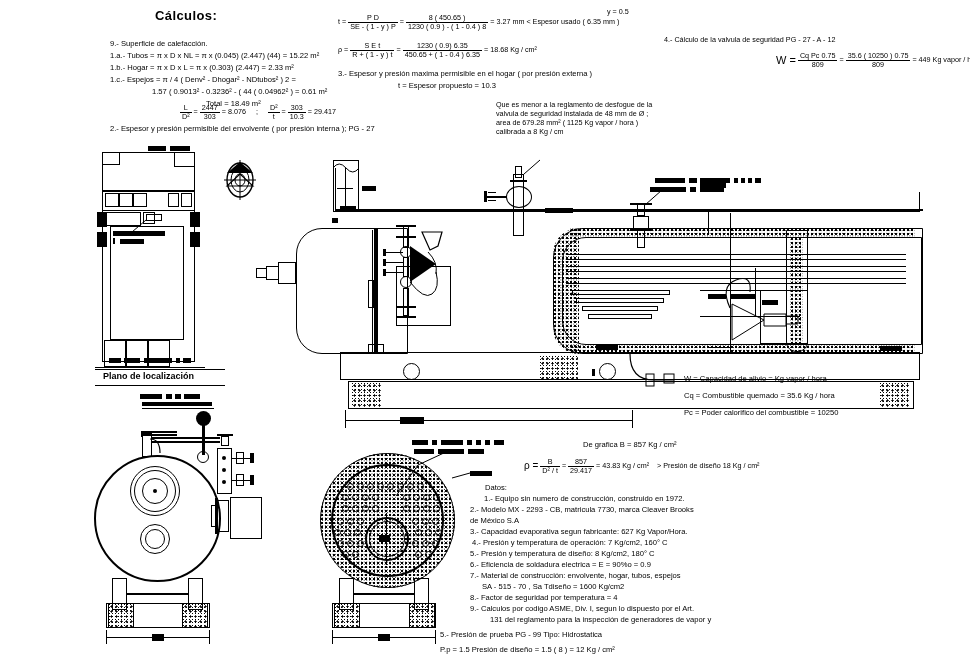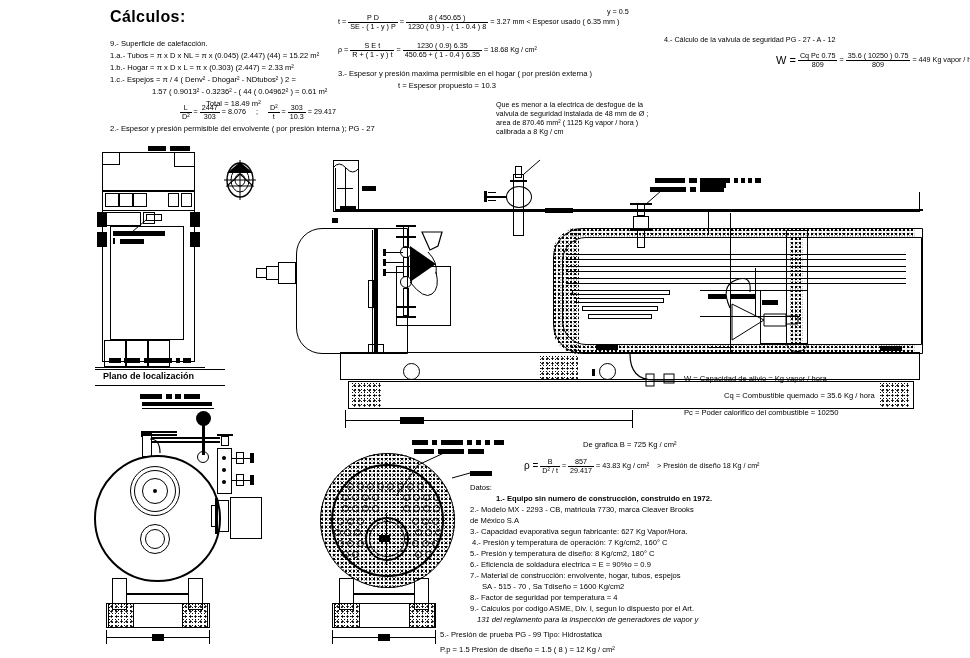--- a/index.html
+++ b/index.html
@@ -2,21 +2,21 @@
 <html><head>
 <meta charset="utf-8">
 <style>
   html,body{margin:0;padding:0;background:#fff;}
   body{width:970px;height:658px;position:relative;overflow:hidden;
        font-family:"Liberation Sans","DejaVu Sans",sans-serif;color:#000;}
   .t{position:absolute;white-space:nowrap;line-height:1.18;}
   .s7{font-size:7.2px;}
   .s75{font-size:7.6px;}
   .s9{font-size:9px;}
-  .title{font-size:16px;letter-spacing:.4px;}
+  .title{font-size:13px;letter-spacing:.4px;margin-left:45px;}
   .b{font-weight:bold;}
   
   .frac{display:inline-block;text-align:center;vertical-align:middle;line-height:1.05;}
   .frac .num{display:block;padding:0 2px;}
   .frac .den{display:block;border-top:1px solid #000;padding:0 2px;}
   .inl{display:inline-block;vertical-align:middle;}
   
   .ln{position:absolute;background:#000;}
   .bx{position:absolute;border:1px solid #000;box-sizing:border-box;}
   .cir{position:absolute;border:1px solid #000;border-radius:50%;box-sizing:border-box;}
@@ -117,60 +117,60 @@
   </span>
   <span class="inl">=</span>
   <span class="frac">
     <span class="num">303</span>
     <span class="den">10.3</span>
   </span>
   <span class="inl">=</span>
   <span class="inl">29.417</span>
 </div>
 
-<div class="t s7" style="left:496px;top:101px;">Que es menor a la electrica de desfogue de la</div>
+<div class="t s7" style="left:496px;top:101px;">Que es menor a la reglamento de desfogue de la</div>
 <div class="t s7" style="left:496px;top:110px;">valvula de seguridad instalada de 48 mm de Ø ;</div>
-<div class="t s7" style="left:496px;top:119px;">area de 870.46 mm²  ( 1125 Kg vapor / hora )</div>
+<div class="t s7" style="left:496px;top:119px;">area de 679.28 mm²  ( 1125 Kg vapor / hora )</div>
 <div class="t s7" style="left:496px;top:128px;">calibrada a 8 Kg / cm</div>
 
 <div class="t s75" style="left:684px;top:375px;">W = Capacidad de alivio = Kg vapor / hora</div>
-<div class="t s75" style="left:724px;top:392px;">Cq = Combustible quemado = 35.6 Kg / hora</div>
+<div class="t s75" style="left:684px;top:392px;">Cq = Combustible quemado = 35.6 Kg / hora</div>
 <div class="t s75" style="left:684px;top:409px;">Pc = Poder calorifico del combustible = 10250</div>
 
-<div class="t s75" style="left:583px;top:441px;">De grafica B = 725 Kg / cm²</div>
+<div class="t s75" style="left:583px;top:441px;">De grafica B = 857 Kg / cm²</div>
 
 <div class="t s7" style="left:524px;top:458px;">
   <span class="inl" style="font-size:10px;">ρ =</span>
   <span class="frac">
     <span class="num">B</span>
     <span class="den">D² / t</span>
   </span>
   <span class="inl">=</span>
   <span class="frac">
     <span class="num">857</span>
     <span class="den">29.417</span>
   </span>
   <span class="inl">=</span>
   <span class="inl">43.83 Kg / cm²</span>
   <span class="inl" style="padding-left:6px">&gt; Presión de diseño 18 Kg / cm²</span>
 </div>
 
-<div class="t s75" style="left:470px;top:484px;">Datos:</div>
-<div class="t s75" style="left:496px;top:495px;font-weight:bold;">1.- Equipo sin numero de construcción, construido en 1972.</div>
+<div class="t s75" style="left:485px;top:484px;">Datos:</div>
+<div class="t s75" style="left:484px;top:495px;">1.- Equipo sin numero de construcción, construido en 1972.</div>
 <div class="t s75" style="left:470px;top:506px;">2.- Modelo MX - 2293 - CB, matricula 7730, marca Cleaver Brooks</div>
 <div class="t s75" style="left:470px;top:517px;">de México S.A</div>
 <div class="t s75" style="left:470px;top:528px;">3.- Capacidad evaporativa segun fabricante: 627 Kg Vapor/Hora.</div>
 <div class="t s75" style="left:472px;top:539px;">4.- Presión y temperatura de operación: 7 Kg/cm2, 160° C</div>
 <div class="t s75" style="left:470px;top:550px;">5.- Presión y temperatura de diseño: 8 Kg/cm2, 180° C</div>
 <div class="t s75" style="left:470px;top:561px;">6.- Eficiencia de soldadura electrica = E = 90%o = 0.9</div>
 <div class="t s75" style="left:470px;top:572px;">7.- Material de construcción: envolvente, hogar, tubos, espejos</div>
 <div class="t s75" style="left:482px;top:583px;">SA - 515 - 70 ,  Sa Tdiseño = 1600 Kg/cm2</div>
 <div class="t s75" style="left:470px;top:594px;">8.- Factor de seguridad por temperatura = 4</div>
 <div class="t s75" style="left:470px;top:605px;">9.- Calculos por codigo ASME, Div. I, segun lo dispuesto por el Art.</div>
-<div class="t s75" style="left:477px;top:616px;font-style:italic;">131 del reglamento para la inspección de generadores de vapor y</div>
+<div class="t s75" style="left:490px;top:616px;">131 del reglamento para la inspección de generadores de vapor y</div>
 <div class="t s75" style="left:470px;top:661px;">recipientes sujetos a presión.</div>
 
 <div class="t s75" style="left:440px;top:631px;">5.- Presión de prueba  PG - 99   Tipo: Hidrostatica</div>
 <div class="t s75" style="left:440px;top:646px;">P.p = 1.5 Presión de diseño = 1.5 ( 8 ) = 12 Kg / cm²</div>
 
 <div>
 
   <div class="bx" style="left:102px;top:152px;width:93px;height:210px;"></div>
   <div class="bx" style="left:102px;top:152px;width:93px;height:39px;"></div>
   <div class="bx" style="left:102px;top:152px;width:18px;height:13px;"></div>

